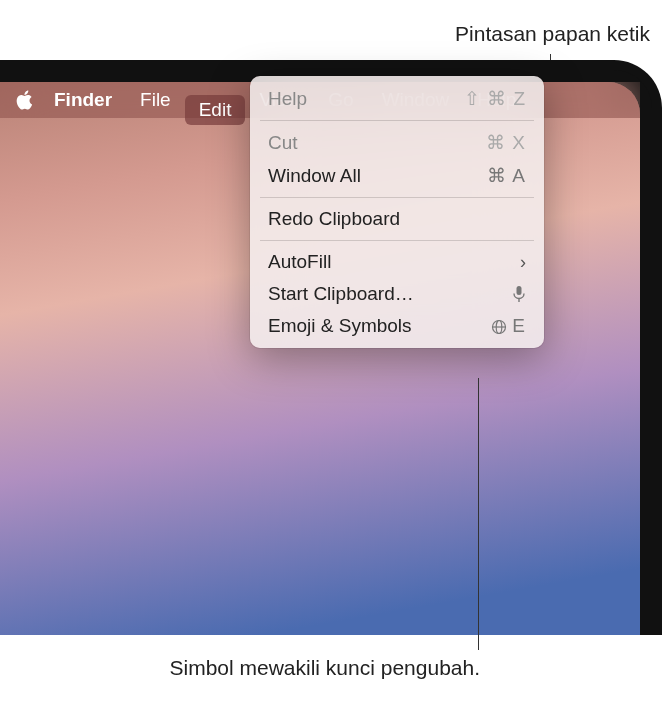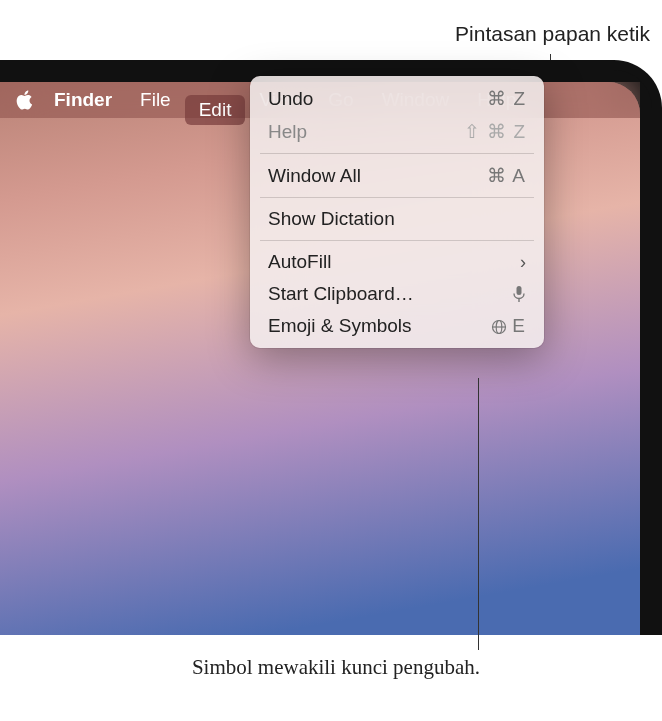--- a/index.html
+++ b/index.html
@@ -33,21 +33,20 @@
     }
     .callout-bottom {
       position: absolute;
       top: 654px;
       left: 150px;
       width: 330px;
       font-size: 21px;
       color: #222;
       text-align: right;
       line-height: 1.3;
-      font-family: Liberation Serif, serif;
     }
     .callout-line-bottom {
       position: absolute;
       top: 378px;
       left: 478px;
       width: 1px;
       height: 272px;
       background: #333;
     }
     .device-frame {
@@ -168,36 +167,36 @@
       <div class="menu-item selected">Edit</div>
       <div class="menu-item">View</div>
       <div class="menu-item">Go</div>
       <div class="menu-item">Window</div>
       <div class="menu-item">Help</div>
     </div>
   </div>
 </div>
 
 <div class="dropdown">
-  <div class="menu-row">
-    <span>Undo</span>
-    <span class="shortcut">⌘ Z</span>
-  </div>
   <div class="menu-row disabled">
     <span>Help</span>
     <span class="shortcut">⇧ ⌘ Z</span>
   </div>
   <div class="separator"></div>
+  <div class="menu-row disabled">
+    <span>Cut</span>
+    <span class="shortcut">⌘ X</span>
+  </div>
   <div class="menu-row">
     <span>Window All</span>
     <span class="shortcut">⌘ A</span>
   </div>
   <div class="separator"></div>
   <div class="menu-row">
-    <span>Show Dictation</span>
+    <span>Redo Clipboard</span>
     <span class="shortcut"></span>
   </div>
   <div class="separator"></div>
   <div class="menu-row">
     <span>AutoFill</span>
     <span class="chevron">›</span>
   </div>
   <div class="menu-row">
     <span>Start Clipboard…</span>
     <span class="shortcut mic-icon">

